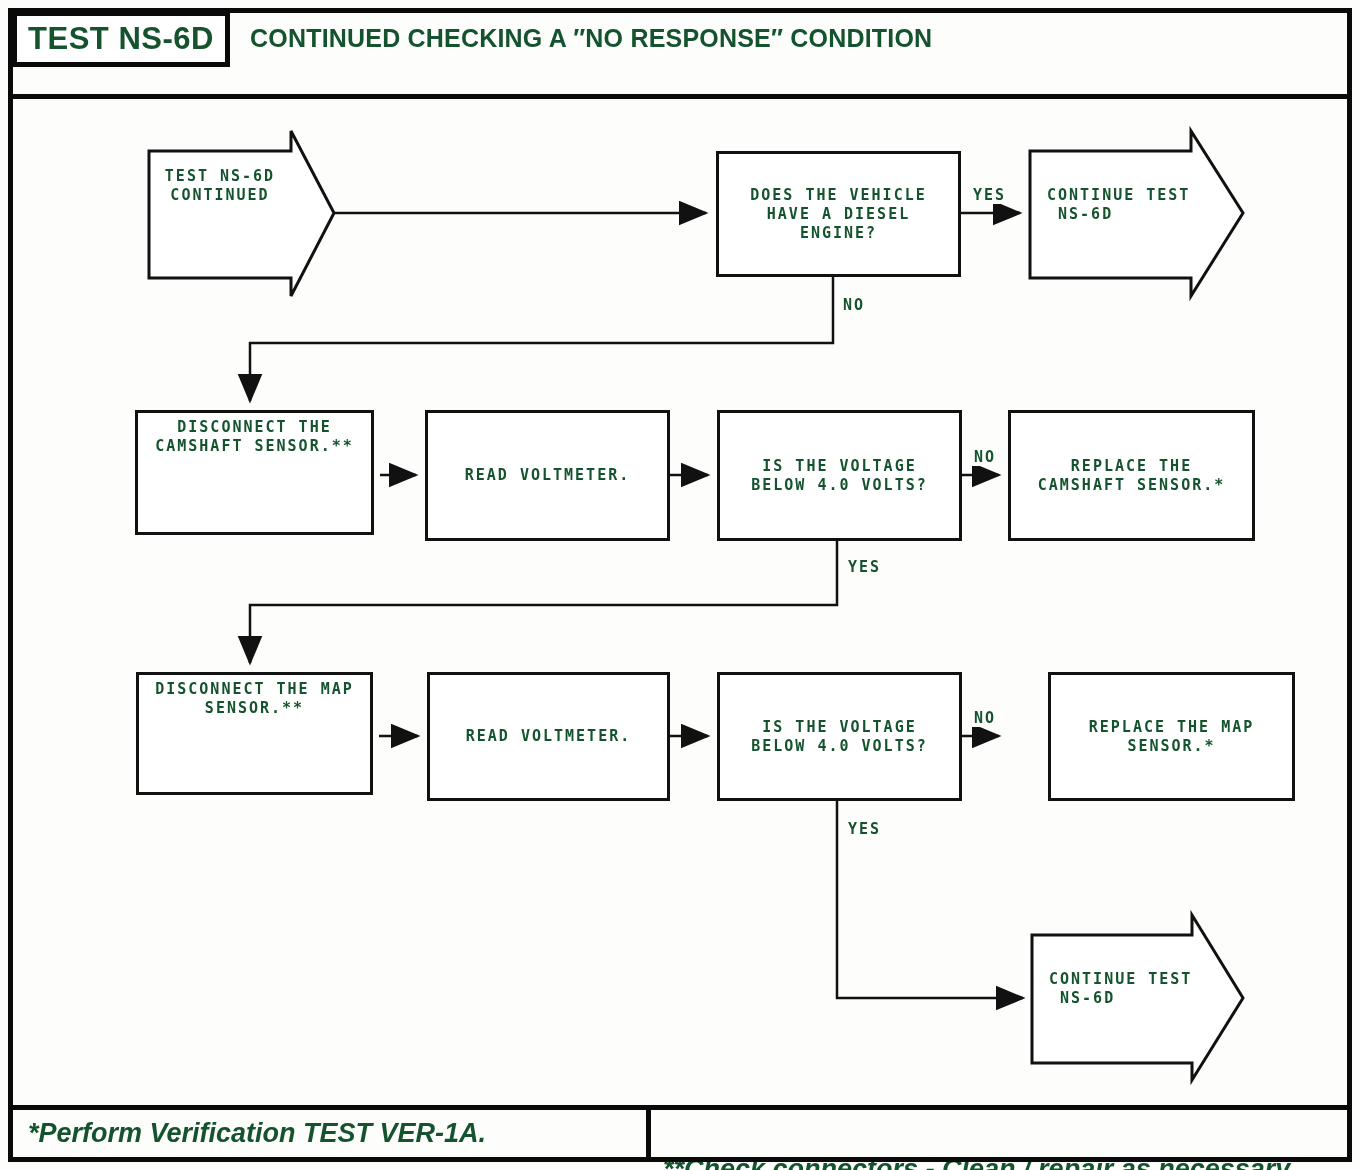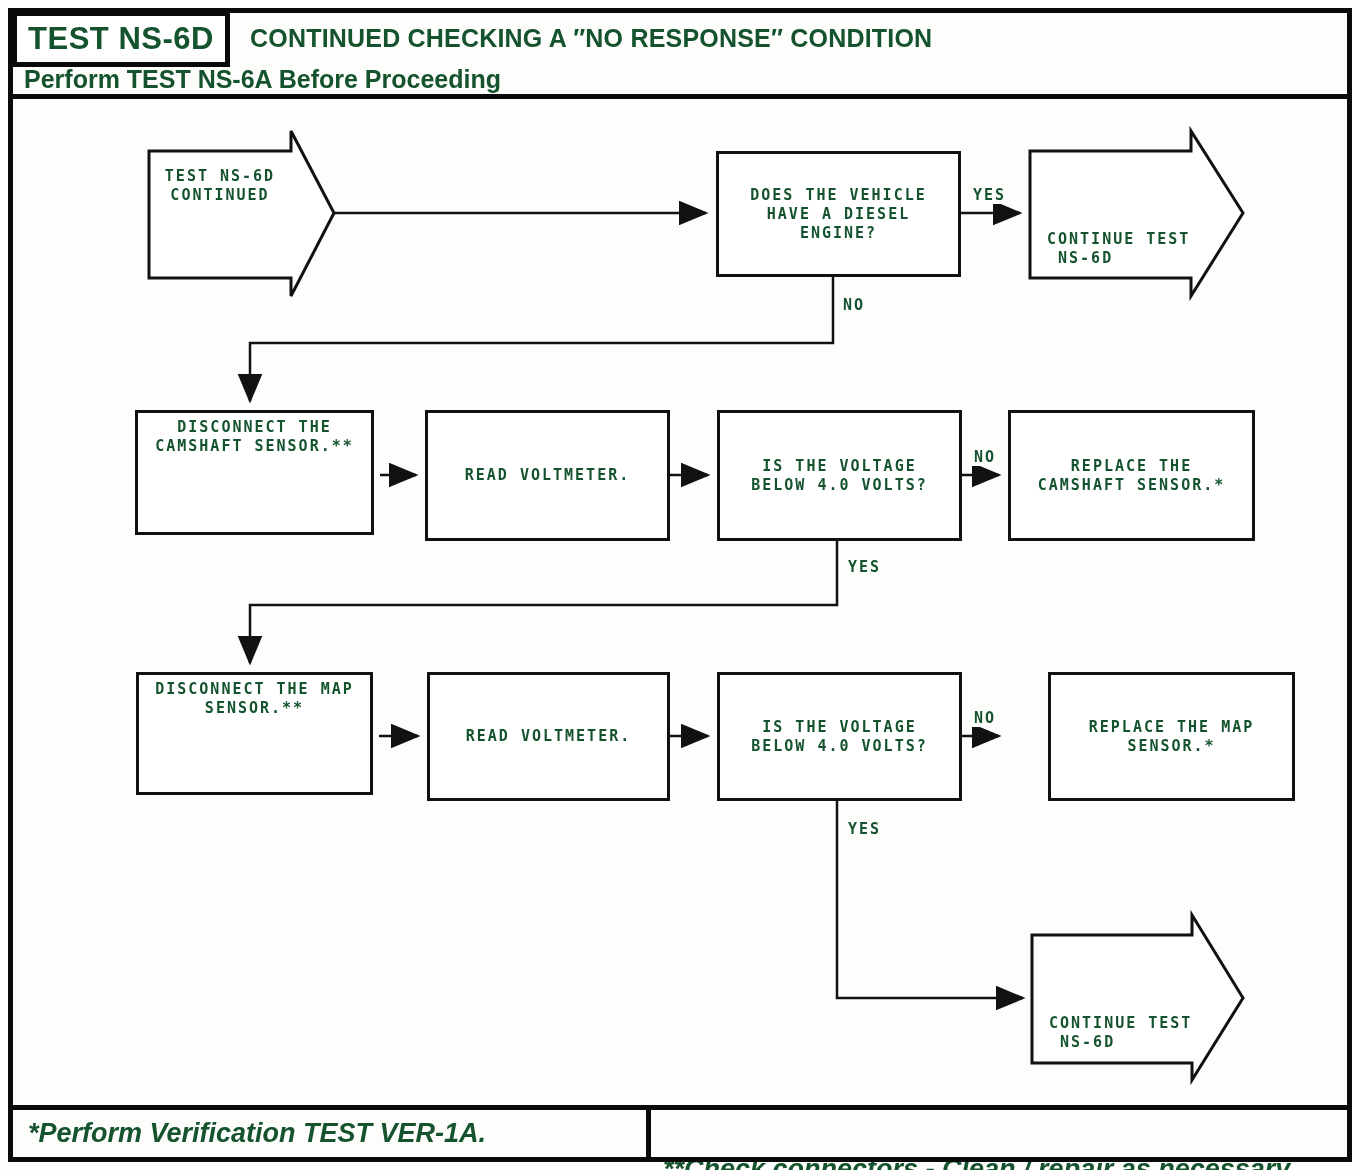--- a/index.html
+++ b/index.html
@@ -37,21 +37,21 @@
     display:flex; align-items:center; justify-content:center;
     text-align:center; font-weight:bold; font-size:15px;
     letter-spacing:2px; line-height:19px; white-space:pre-line;
   }
   .node.top-align { align-items:flex-start; padding-top:5px; box-sizing:border-box; }
   .banner-text {
     position:absolute; font-weight:bold; font-size:15px;
     letter-spacing:2px; line-height:19px;
   }
   .banner-text.centered { text-align:center; white-space:pre-line; }
-  .banner-text.leftpre { white-space:pre; text-align:left;margin-top:44px; }
+  .banner-text.leftpre { white-space:pre; text-align:left; }
   .edge-label {
     position:absolute; font-weight:bold; font-size:15px; letter-spacing:2px;
     background:#fdfdfc; padding:0 2px;
   }
   
   .footer-note {
     position:absolute; top:1112px; height:43px;
     display:flex; align-items:center;
     font-family:"Liberation Sans", sans-serif; font-weight:bold;
     font-style:italic; font-size:27px;
@@ -81,21 +81,20 @@
     <line x1="962" y1="475" x2="999" y2="475" stroke="#111" stroke-width="2.5" marker-end="url(#ah)"></line>
     <polyline points="837,541 837,605 250,605 250,663" fill="none" stroke="#111" stroke-width="2.5" marker-end="url(#ah)"></polyline>
     <line x1="379" y1="736" x2="418" y2="736" stroke="#111" stroke-width="2.5" marker-end="url(#ah)"></line>
     <line x1="670" y1="736" x2="708" y2="736" stroke="#111" stroke-width="2.5" marker-end="url(#ah)"></line>
     <line x1="962" y1="736" x2="999" y2="736" stroke="#111" stroke-width="2.5" marker-end="url(#ah)"></line>
     <polyline points="837,801 837,998 1023,998" fill="none" stroke="#111" stroke-width="2.5" marker-end="url(#ah)"></polyline>
   </svg>
 
   <div class="test-id-box">TEST NS-6D</div>
   <div class="page-title">CONTINUED CHECKING A ″NO RESPONSE″ CONDITION</div>
-  <div class="page-subtitle">Perform TEST NS-6A Before Proceeding</div>
   <div class="hdiv" style="left:8px; top:94px; width:1344px; height:5px;"></div>
 
   <div class="banner-text centered" style="left:149px; top:167px; width:142px;">TEST NS-6D
 CONTINUED</div>
   <div class="banner-text leftpre" style="left:1047px; top:186px;">CONTINUE TEST
  NS-6D</div>
   <div class="banner-text leftpre" style="left:1049px; top:970px;">CONTINUE TEST
  NS-6D</div>
 
   <div class="node" style="left:716px; top:151px; width:239px; height:120px;">DOES THE VEHICLE

